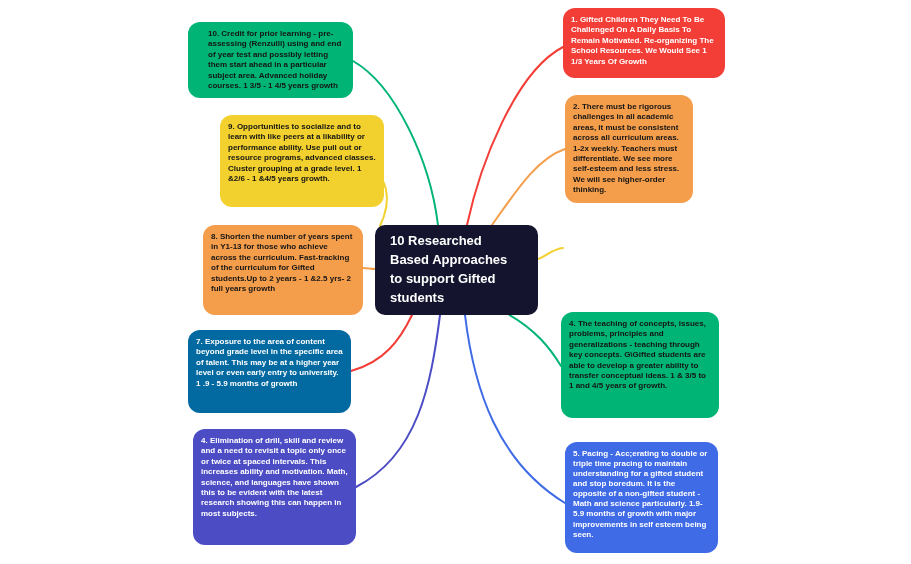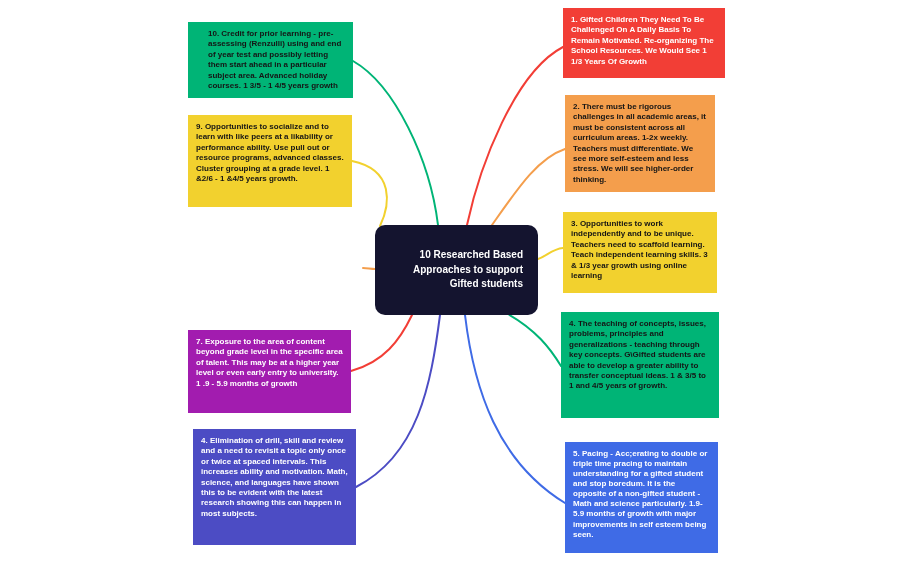--- a/index.html
+++ b/index.html
@@ -4,35 +4,35 @@
 <style>
   html,body{margin:0;padding:0;background:#ffffff;}
   .canvas{
     position:relative;width:911px;height:564px;background:#ffffff;overflow:hidden;
     font-family:"Liberation Sans","DejaVu Sans",sans-serif;
   }
   .links{position:absolute;left:0;top:0;width:911px;height:564px;z-index:0;}
   .links path{fill:none;stroke-width:2;stroke-linecap:round;}
   .node{
     position:absolute;z-index:1;box-sizing:border-box;
-    border-radius:0;padding:7px 8px;
+    border-radius:12px;padding:7px 8px;
     font-size:8px;line-height:1.3;font-weight:600;color:#151515;
     text-align:left;cursor:default;
   }
   .node.light{color:#ffffff;}
   .center-node{
     position:absolute;z-index:2;box-sizing:border-box;
     left:375px;top:225px;width:163px;height:90px;
     border-radius:10px;padding:6px 15px;
     display:flex;align-items:center;justify-content:center;
-    color:#ffffff;font-size:10px;font-weight:700;line-height:1.45;text-align:right;
+    color:#ffffff;font-size:13px;font-weight:700;line-height:1.45;text-align:left;
   }
   
   .n1 {left:563px;top:8px;  width:162px;min-height:70px;}
-  .n2 {left:565px;top:95px; width:150px;min-height:97px;}
+  .n2 {left:565px;top:95px; width:128px;min-height:97px;}
   .n3 {left:563px;top:212px;width:154px;min-height:81px;}
   .n4 {left:561px;top:312px;width:158px;min-height:106px;}
   .n5 {left:565px;top:442px;width:153px;min-height:111px;line-height:1.26;}
   .n6 {left:193px;top:429px;width:163px;min-height:116px;}
   .n7 {left:188px;top:330px;width:163px;min-height:83px;}
   .n8 {left:203px;top:225px;width:160px;min-height:90px;}
   .n9 {left:188px;top:115px;width:164px;min-height:92px;}
   .n10{left:188px;top:22px; width:165px;min-height:76px;padding-left:20px;}
 </style>
 </head>
@@ -56,36 +56,36 @@
   <div class="center-node" style="background: rgb(20, 20, 47);">
     <span>10 Researched Based Approaches to support Gifted students</span>
   </div>
 
   <div class="node n1 light" style="background: rgb(242, 62, 54);">
     <span>1. Gifted Children They Need To Be Challenged On A Daily Basis To Remain Motivated. Re-organizing The School Resources. We Would See 1 1/3 Years Of Growth</span>
   </div>
   <div class="node n2" style="background: rgb(244, 158, 76);">
     <span>2. There must be rigorous challenges in all academic areas, it must be consistent across all curriculum areas. 1-2x weekly. Teachers must differentiate. We see more self-esteem and less stress. We will see higher-order thinking.</span>
   </div>
-  <div class="node n3" style="background: rgb(242, 209, 46);">
-    <span>3. Opportunities to work independently and to be unique. Teachers need to scaffold learning. Teach independent learning skills. 3 &amp; 1/3 year growth using online learning</span>
-  </div>
   <div class="node n4" style="background: rgb(0, 180, 118);">
     <span>4. The teaching of concepts, issues, problems, principles and generalizations - teaching through key concepts. G\Gifted students are able to develop a greater ability to transfer conceptual ideas. 1 &amp;  3/5 to 1 and  4/5  years of growth.</span>
   </div>
   <div class="node n5 light" style="background: rgb(63, 107, 230);">
     <span>5. Pacing - Acc;erating to double or triple time pracing to maintain understanding for a gifted student and stop boredum. It is the opposite of a non-gifted student - Math and science particularly. 1.9-5.9 months of growth with major improvements in self esteem being seen.</span>
   </div>
 
   <div class="node n6 light" style="background: rgb(76, 76, 196);">
     <span>4. Elimination of drill, skill and review and a need to revisit a topic only once or twice at spaced intervals. This increases ability and motivation. Math, science, and languages have shown this to be evident with the latest research showing this can happen in most subjects.</span>
   </div>
-  <div class="node n7 light" style="background: #a21caf;">
+  <div class="node n7 light" style="background: #0369a1;">
     <span>7. Exposure to the area of content beyond grade level in the specific area of talent. This may be at a higher year level or even early entry to university. 1 .9 - 5.9 months of growth</span>
   </div>
-  <div class="node n9" style="background: rgb(242, 209, 46);">
+  <div class="node n8" style="background: rgb(244, 158, 76);">
+    <span>8. Shorten the number of years spent in Y1-13 for those who achieve across the curriculum. Fast-tracking of the curriculum for Gifted students.Up to 2 years - 1 &amp;2.5 yrs- 2 full years growth</span>
+  </div>
+  <div class="node n9" style="background: rgb(242, 209, 46); margin-left: 32px;">
     <span>9. Opportunities to socialize and to learn with like peers at a likability or performance ability. Use pull out or resource programs, advanced classes. Cluster grouping at a grade level. 1 &amp;2/6 - 1 &amp;4/5  years growth.</span>
   </div>
   <div class="node n10" style="background: rgb(0, 180, 118);">
     <span>10. Credit for prior learning - pre-assessing (Renzulli) using and end of year test and possibly letting them start ahead in a particular subject area. Advanced holiday courses. 1 3/5 - 1 4/5 years growth</span>
   </div>
 
 </div>
 
 </body></html>

